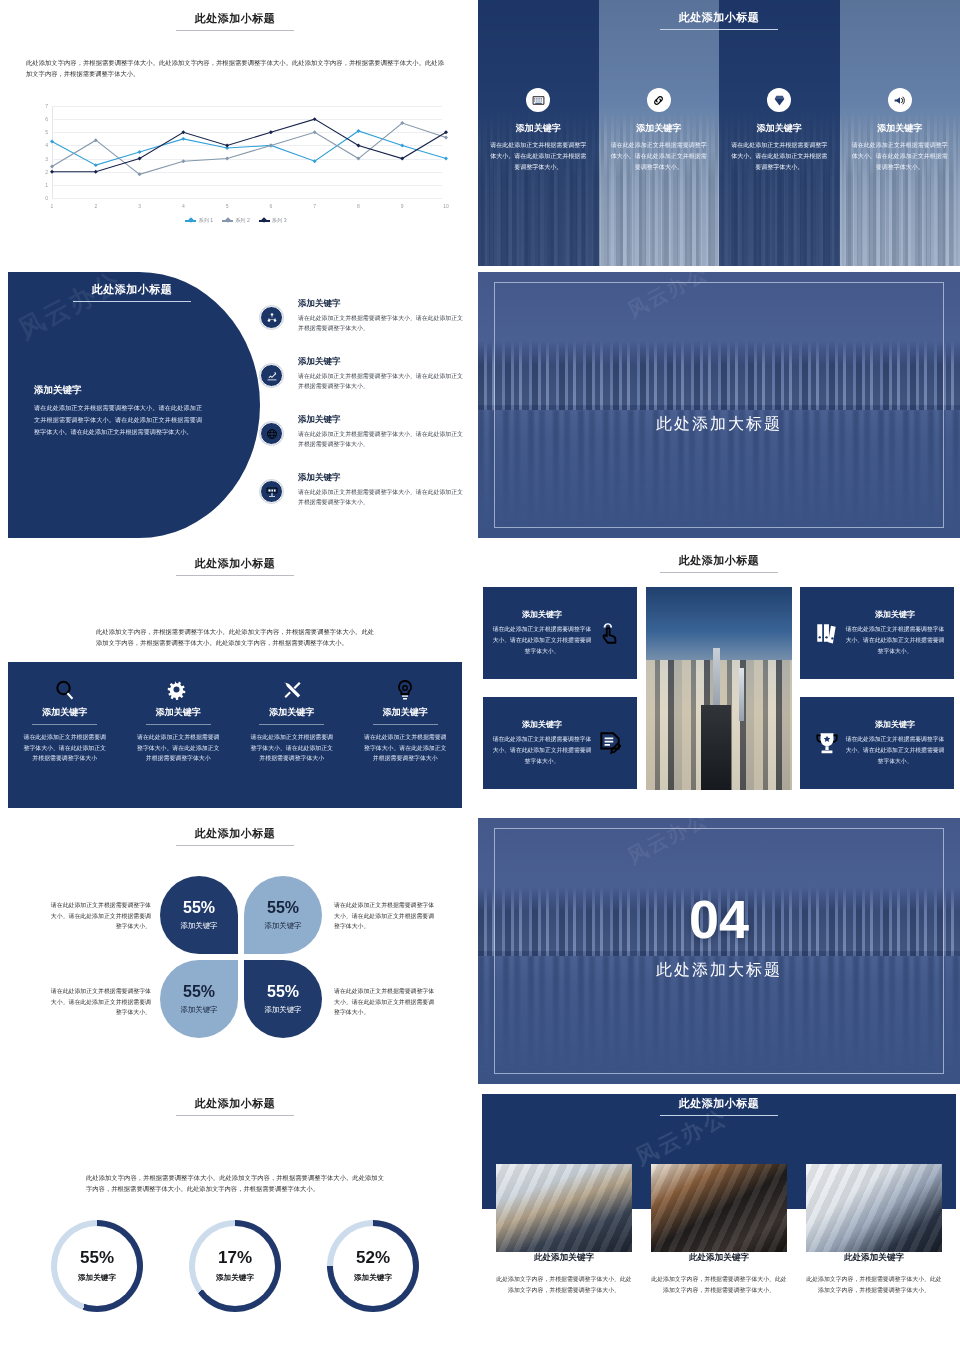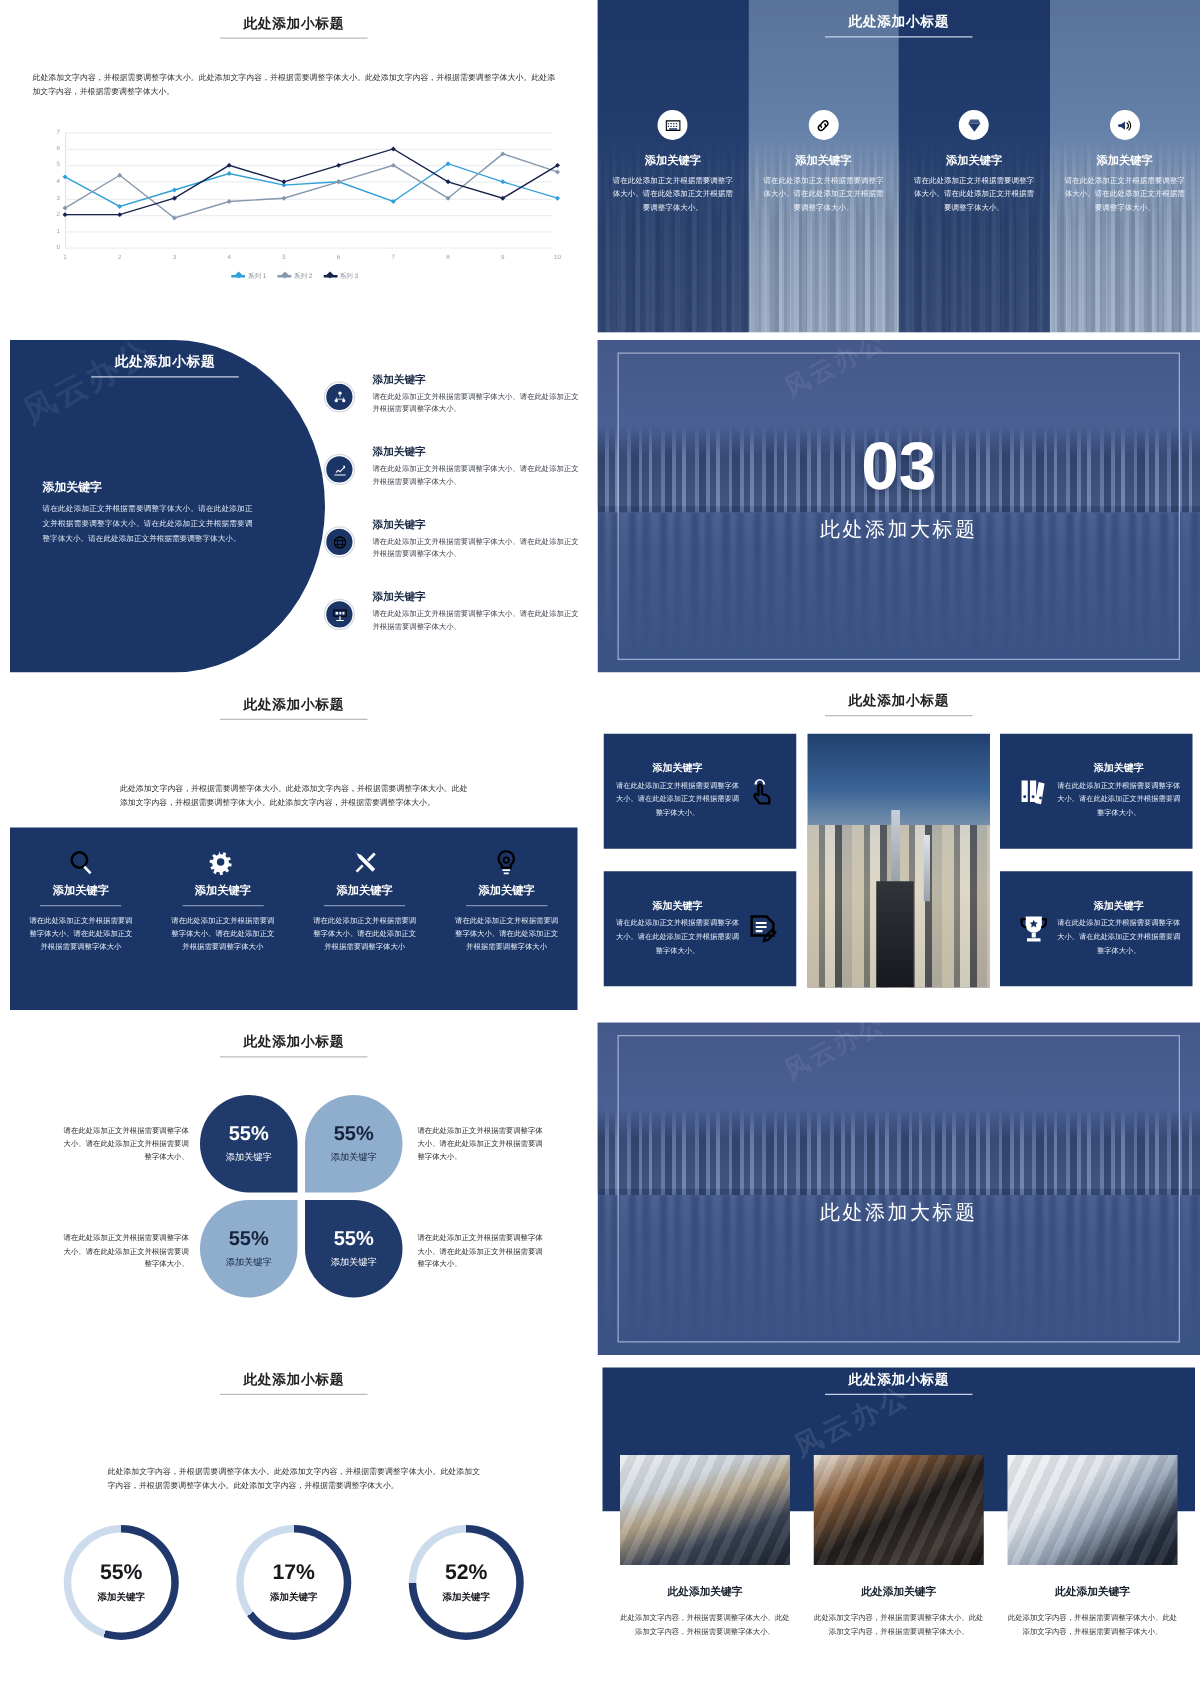--- a/index.html
+++ b/index.html
@@ -198,21 +198,21 @@
   .donut .dl { font-size:7.6px; font-weight:700; color:#16181c; margin-top:7px; }
 
   
   #s10 { left:478px; top:1090px; width:482px; height:262px; }
   .banner { position:absolute; left:4px; right:4px; top:4px; height:115px;
     background:#1b3567; }
   .ph-row { position:absolute; left:18px; right:18px; top:74px; display:flex;
     justify-content:space-between; }
   .ph-item { width:136px; }
   .ph-img { width:136px; height:88px; overflow:hidden; position:relative; }
-  .ph-item h5 { margin-top:16px; text-align:center; font-size:8.6px; font-weight:700;
+  .ph-item h5 { margin-top:0; text-align:center; font-size:8.6px; font-weight:700;
     color:#18202e; }
   .ph-item p { margin-top:10px; font-size:5.9px; line-height:1.8; color:#333;
     text-align:center; }
   .pa { background:linear-gradient(160deg,#e9edf1 0%,#cfd6dd 28%,#b5a58c 46%,#3a4455 70%,#1d2430 100%); }
   .pb { background:linear-gradient(150deg,#efe9df 0%,#8a5f3c 26%,#201d1c 52%,#3b3330 78%,#14110f 100%); }
   .pc { background:linear-gradient(145deg,#f2f4f7 0%,#dfe4ea 34%,#9aa8bb 56%,#2b3546 78%,#171d27 100%); }
   .ph-ov { position:absolute; inset:0;
     background:repeating-linear-gradient(115deg, rgba(255,255,255,.08) 0 6px, rgba(0,0,0,.08) 6px 13px); }
 
   .wm2 { position:absolute; font-size:22px; font-weight:700; letter-spacing:3px;
@@ -436,21 +436,20 @@
   </div>
 
   <div class="slide sec" id="s4">
     <div class="sec-bg">
       <div class="sec-sky"></div>
       <div class="sec-skyline"></div>
       <div class="sec-refl"></div>
     </div>
     <div class="wmk" style="left:146px;top:6px;font-size:20px;">风云办公</div>
     <div class="sec-frame"></div>
-    <div class="sec-num">03</div>
     <div class="sec-ttl">此处添加大标题</div>
   </div>
 
   <div class="slide" id="s5">
     <div class="hdr" style="padding-top:11px;">
       <div class="sm-title">此处添加小标题</div>
       <div class="title-rule"></div>
     </div>
     <p class="body-text para">此处添加文字内容，并根据需要调整字体大小。此处添加文字内容，并根据需要调整字体大小。此处添加文字内容，并根据需要调整字体大小。此处添加文字内容，并根据需要调整字体大小。</p>
     <div class="band" id="band5">
@@ -601,20 +600,21 @@
   </div>
 
   <div class="slide sec" id="s8">
     <div class="sec-bg">
       <div class="sec-sky"></div>
       <div class="sec-skyline"></div>
       <div class="sec-refl"></div>
     </div>
     <div class="wmk" style="left:146px;top:6px;font-size:20px;">风云办公</div>
     <div class="sec-frame"></div>
+    <div class="sec-num">04</div>
     <div class="sec-ttl">此处添加大标题</div>
   </div>
 
   <div class="slide" id="s9">
     <div class="hdr" style="padding-top:6px;">
       <div class="sm-title">此处添加小标题</div>
       <div class="title-rule"></div>
     </div>
     <p class="body-text para">此处添加文字内容，并根据需要调整字体大小。此处添加文字内容，并根据需要调整字体大小。此处添加文字内容，并根据需要调整字体大小。此处添加文字内容，并根据需要调整字体大小。</p>
     <div class="donuts" id="donuts9">

